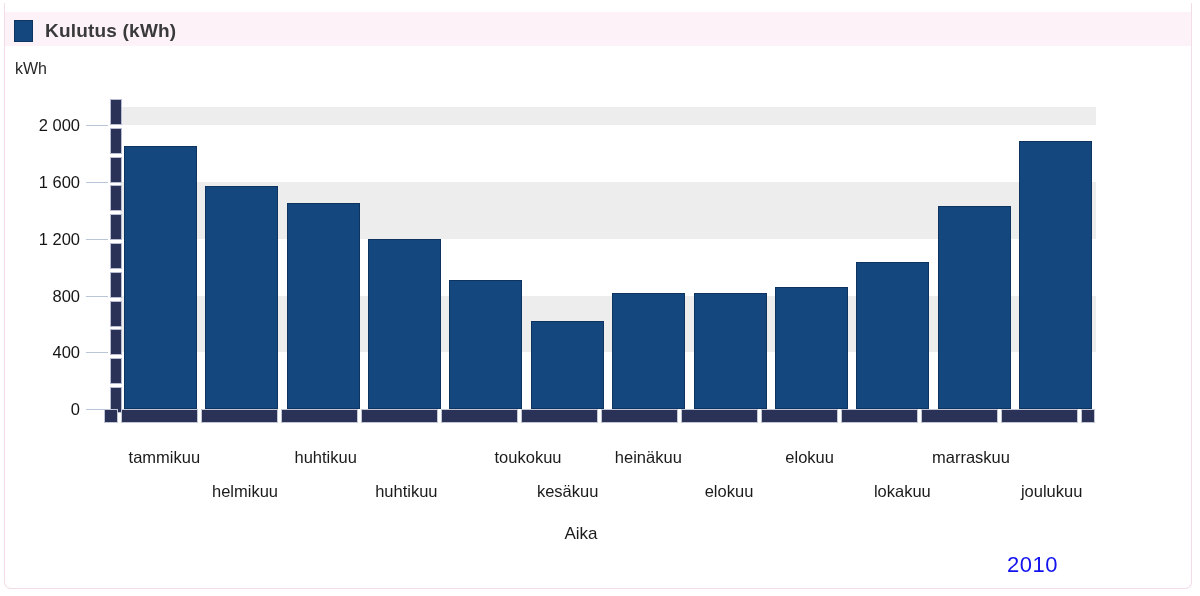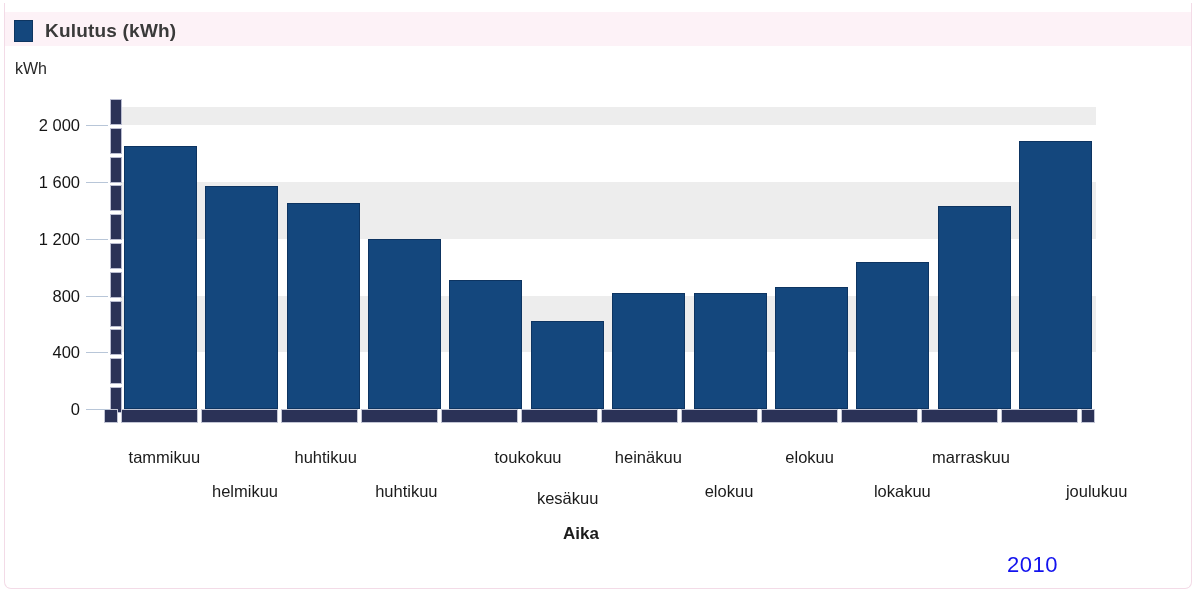--- a/index.html
+++ b/index.html
@@ -213,21 +213,20 @@
   .x-label.row1 { top: 34px; }
 
   #x-title {
     position: absolute;
     left: 0;
     top: 524px;
     width: 1188px;
     text-align: center;
     font-size: 17px;
     color: #1b1b1b;
-    font-weight: bold;
   }
   #x-title span { position: relative; left: -13px; }
 
   #year-stamp {
     position: absolute;
     right: 130px;
     top: 552px;
     font-size: 22px;
     color: #1212ee;
     letter-spacing: .5px;
@@ -332,27 +331,27 @@
       <div class="x-seg main"></div>
       <div class="x-seg main"></div>
       <div class="x-seg stub"></div>
     </div>
   <div id="x-labels">
       <div class="x-label row0" style="left: 44.3333px;">tammikuu</div>
       <div class="x-label row1" style="left: 125px;">helmikuu</div>
       <div class="x-label row0" style="left: 205.667px;">huhtikuu</div>
       <div class="x-label row1" style="left: 286.333px;">huhtikuu</div>
       <div class="x-label row0" style="left: 367px; margin-left: 41px;">toukokuu</div>
-      <div class="x-label row1" style="left: 447.667px; margin-top: 7px;">kesäkuu</div>
+      <div class="x-label row1" style="left: 447.667px;">kesäkuu</div>
       <div class="x-label row0" style="left: 528.333px;">heinäkuu</div>
       <div class="x-label row1" style="left: 609px;">elokuu</div>
       <div class="x-label row0" style="left: 689.667px;">elokuu</div>
       <div class="x-label row1" style="left: 770.333px; margin-left: 12px;">lokakuu</div>
       <div class="x-label row0" style="left: 851px;">marraskuu</div>
-      <div class="x-label row1" style="left: 931.667px; margin-left: 45px;">joulukuu</div>
+      <div class="x-label row1" style="left: 931.667px;">joulukuu</div>
     </div>
 
   <div id="x-title">
     <span>Aika</span>
   </div>
 
   <div id="year-stamp">2010</div>
 <div class="y-tick" style="top: 409px;"></div>
     <div class="y-tick" style="top: 352.286px;"></div>
     <div class="y-tick" style="top: 295.573px;"></div>

